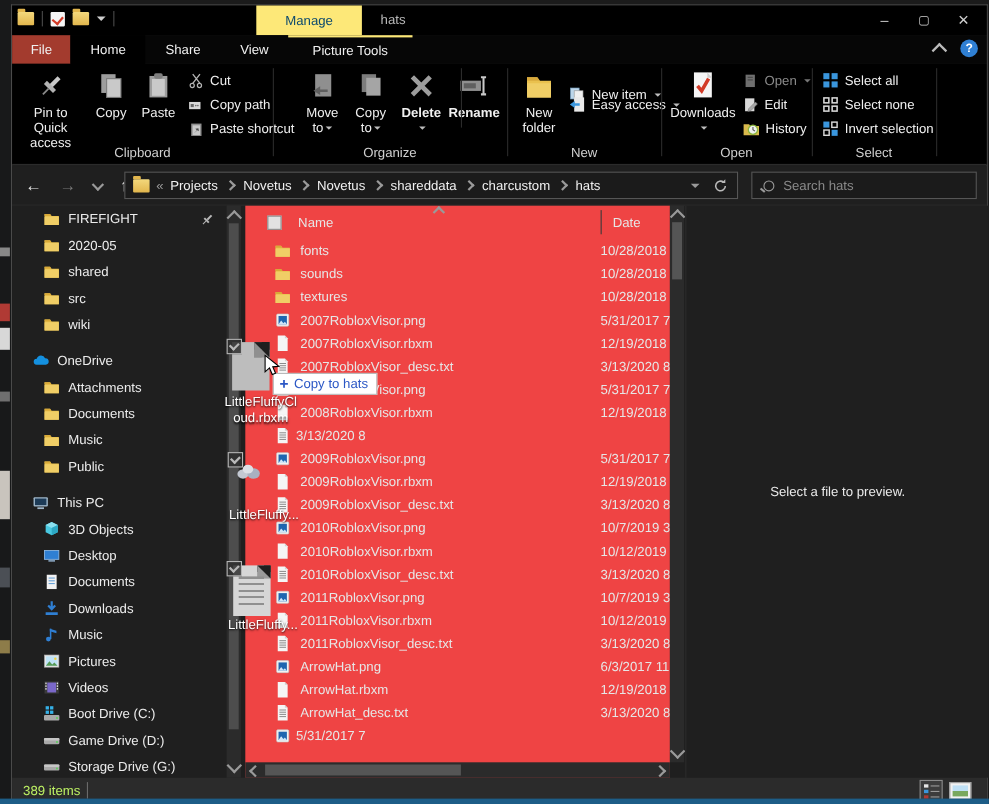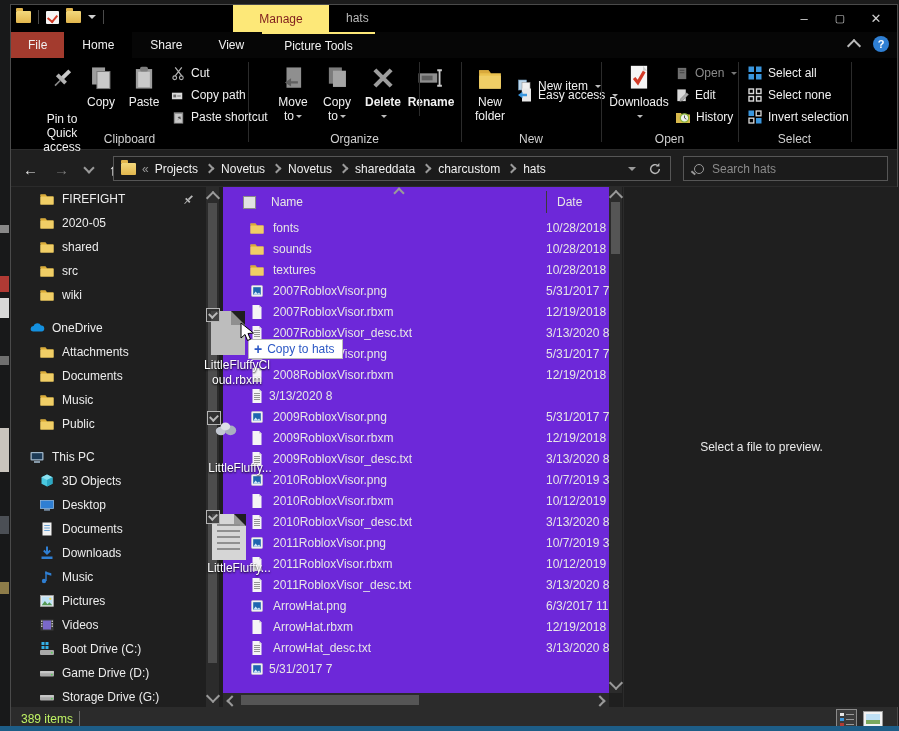--- a/index.html
+++ b/index.html
@@ -15,21 +15,21 @@
   #win{left:10px;top:4px;width:888px;height:723px;background:#1f1f1f;border:1px solid #4a4a4a;border-bottom:none;box-sizing:border-box;}
   
   #titlebar{left:0;top:0;width:100%;height:27px;background:#000;}
   .qat{position:absolute;left:5px;top:5px;display:flex;align-items:center;gap:7px;}
   .qat .sep{width:1px;height:14px;background:#4a4a4a;}
   .fold14{width:15px;height:12px;position:relative;background:linear-gradient(#f3d87c,#e2b64d);border-radius:1px;}
   .fold14:before{content:"";position:absolute;left:0;top:-3px;width:7px;height:3px;background:#e2b64d;border-radius:1px 1px 0 0;}
   .qcheck{width:13px;height:13px;background:#f5f5f5;border-radius:1px;position:relative;}
   .qcheck:before{content:"";position:absolute;left:3px;top:2px;width:5px;height:7px;border:solid #d23b28;border-width:0 2px 2px 0;transform:rotate(40deg);}
   .caret-d{width:0;height:0;border-left:4px solid transparent;border-right:4px solid transparent;border-top:4px solid #cfcfcf;}
-  #manage-tab{left:222px;top:0;width:96px;height:27px;background:#fde878;color:#7f1d1d;display:flex;align-items:center;justify-content:center;}
+  #manage-tab{left:222px;top:0;width:96px;height:27px;background:#fde878;color:#0c4a6e;display:flex;align-items:center;justify-content:center;}
   #win-title{left:335px;top:6px;color:#b9b9b9;}
   .winctl{top:3px;width:34px;height:21px;display:flex;align-items:center;justify-content:center;color:#cfcfcf;font-size:13px;}
   
   #tabrow{left:0;top:27px;width:100%;height:26px;background:#060606;display:flex;}
   .rtab{height:100%;display:flex;align-items:center;justify-content:center;padding:0 18px;color:#f0f0f0;}
   .rtab.file{background:#a33b2e;padding:0 17px;}
   .rtab.sel{background:#000;}
   .rtab.pict{border-top:2px solid #fde878;box-sizing:border-box;padding:0 22px;}
   #ribbon-extra{right:8px;top:31px;display:flex;gap:14px;align-items:center;}
   .chev-up{width:8px;height:8px;border:solid #bbb;border-width:2px 2px 0 0;transform:rotate(-45deg);margin-top:4px;}
@@ -59,21 +59,21 @@
   
   #sidebar{left:0;top:182px;width:195px;height:520px;overflow:hidden;background:#1f1f1f;}
   .side-item{position:relative;height:24px;display:flex;align-items:center;gap:7px;color:#ececec;}
   .side-item .svgic{width:16px;height:16px;flex:none;}
   .gap{height:9px;}
   .sidepin{position:absolute;right:10px;top:5px;}
   #side-scroll{left:195px;top:182px;width:13px;height:520px;background:#2b2b2b;}
   #side-scroll .thumb{position:absolute;left:2px;top:16px;width:9px;height:460px;background:#4d4d4d;}
   .scr-arrow{position:absolute;left:2px;width:8px;height:8px;border:solid #9a9a9a;border-width:0 2px 2px 0;}
   
-  #filelist{left:212px;top:182px;width:386px;height:520px;background:#6d28d9;overflow:hidden;}
+  #filelist{left:212px;top:182px;width:386px;height:520px;background:#ef4444;overflow:hidden;}
   #list-header{position:relative;height:30px;color:#e6e6e6;}
   #hdr-check{position:absolute;left:20px;top:9px;width:13px;height:13px;background:#e2e2e2;border:1px solid #8a8a8a;box-sizing:border-box;}
   #col-name{position:absolute;left:48px;top:8px;}
   #sortcaret{position:absolute;left:172px;top:2px;width:6px;height:6px;border:solid #9a9a9a;border-width:2px 2px 0 0;transform:rotate(-45deg);}
   #col-div{position:absolute;left:323px;top:4px;width:1px;height:22px;background:#3a3a3a;}
   #col-date{position:absolute;left:334px;top:8px;}
   .frow{height:21px;display:flex;align-items:center;}
   .frow .svgic{width:16px;height:16px;margin-left:26px;flex:none;}
   .frow .fname{margin-left:8px;white-space:nowrap;overflow:hidden;flex:1;}
   .frow .fdate{width:63px;flex:none;white-space:nowrap;overflow:hidden;margin-left:4px;}
@@ -152,21 +152,21 @@
         <div class="rtab">View</div>
         <div class="rtab pict">Picture Tools</div>
       </div>
     <div class="abs" id="ribbon-extra">
       <div class="chev-up"></div>
       <div class="help-circ">?</div>
     </div>
 
     <div class="abs" id="ribbon">
 
-      <div class="bigbtn" style="left:20px;width:62px;gap:17px;">
+      <div class="bigbtn" style="left:4px;width:62px;">
         <div class="ric">
           <svg width="26" height="26" viewBox="0 0 16 16">
               <g transform="rotate(45 8 8)">
                 <rect x="7" y="1.5" width="2.4" height="6.5" fill="#c9c9c9"></rect>
                 <rect x="4.6" y="7.5" width="7.2" height="2.4" fill="#b3b3b3"></rect>
                 <rect x="7.8" y="9.9" width="1" height="4.5" fill="#8a8a8a"></rect>
               </g>
             </svg>
         </div>
         <div>Pin to Quick access</div>

